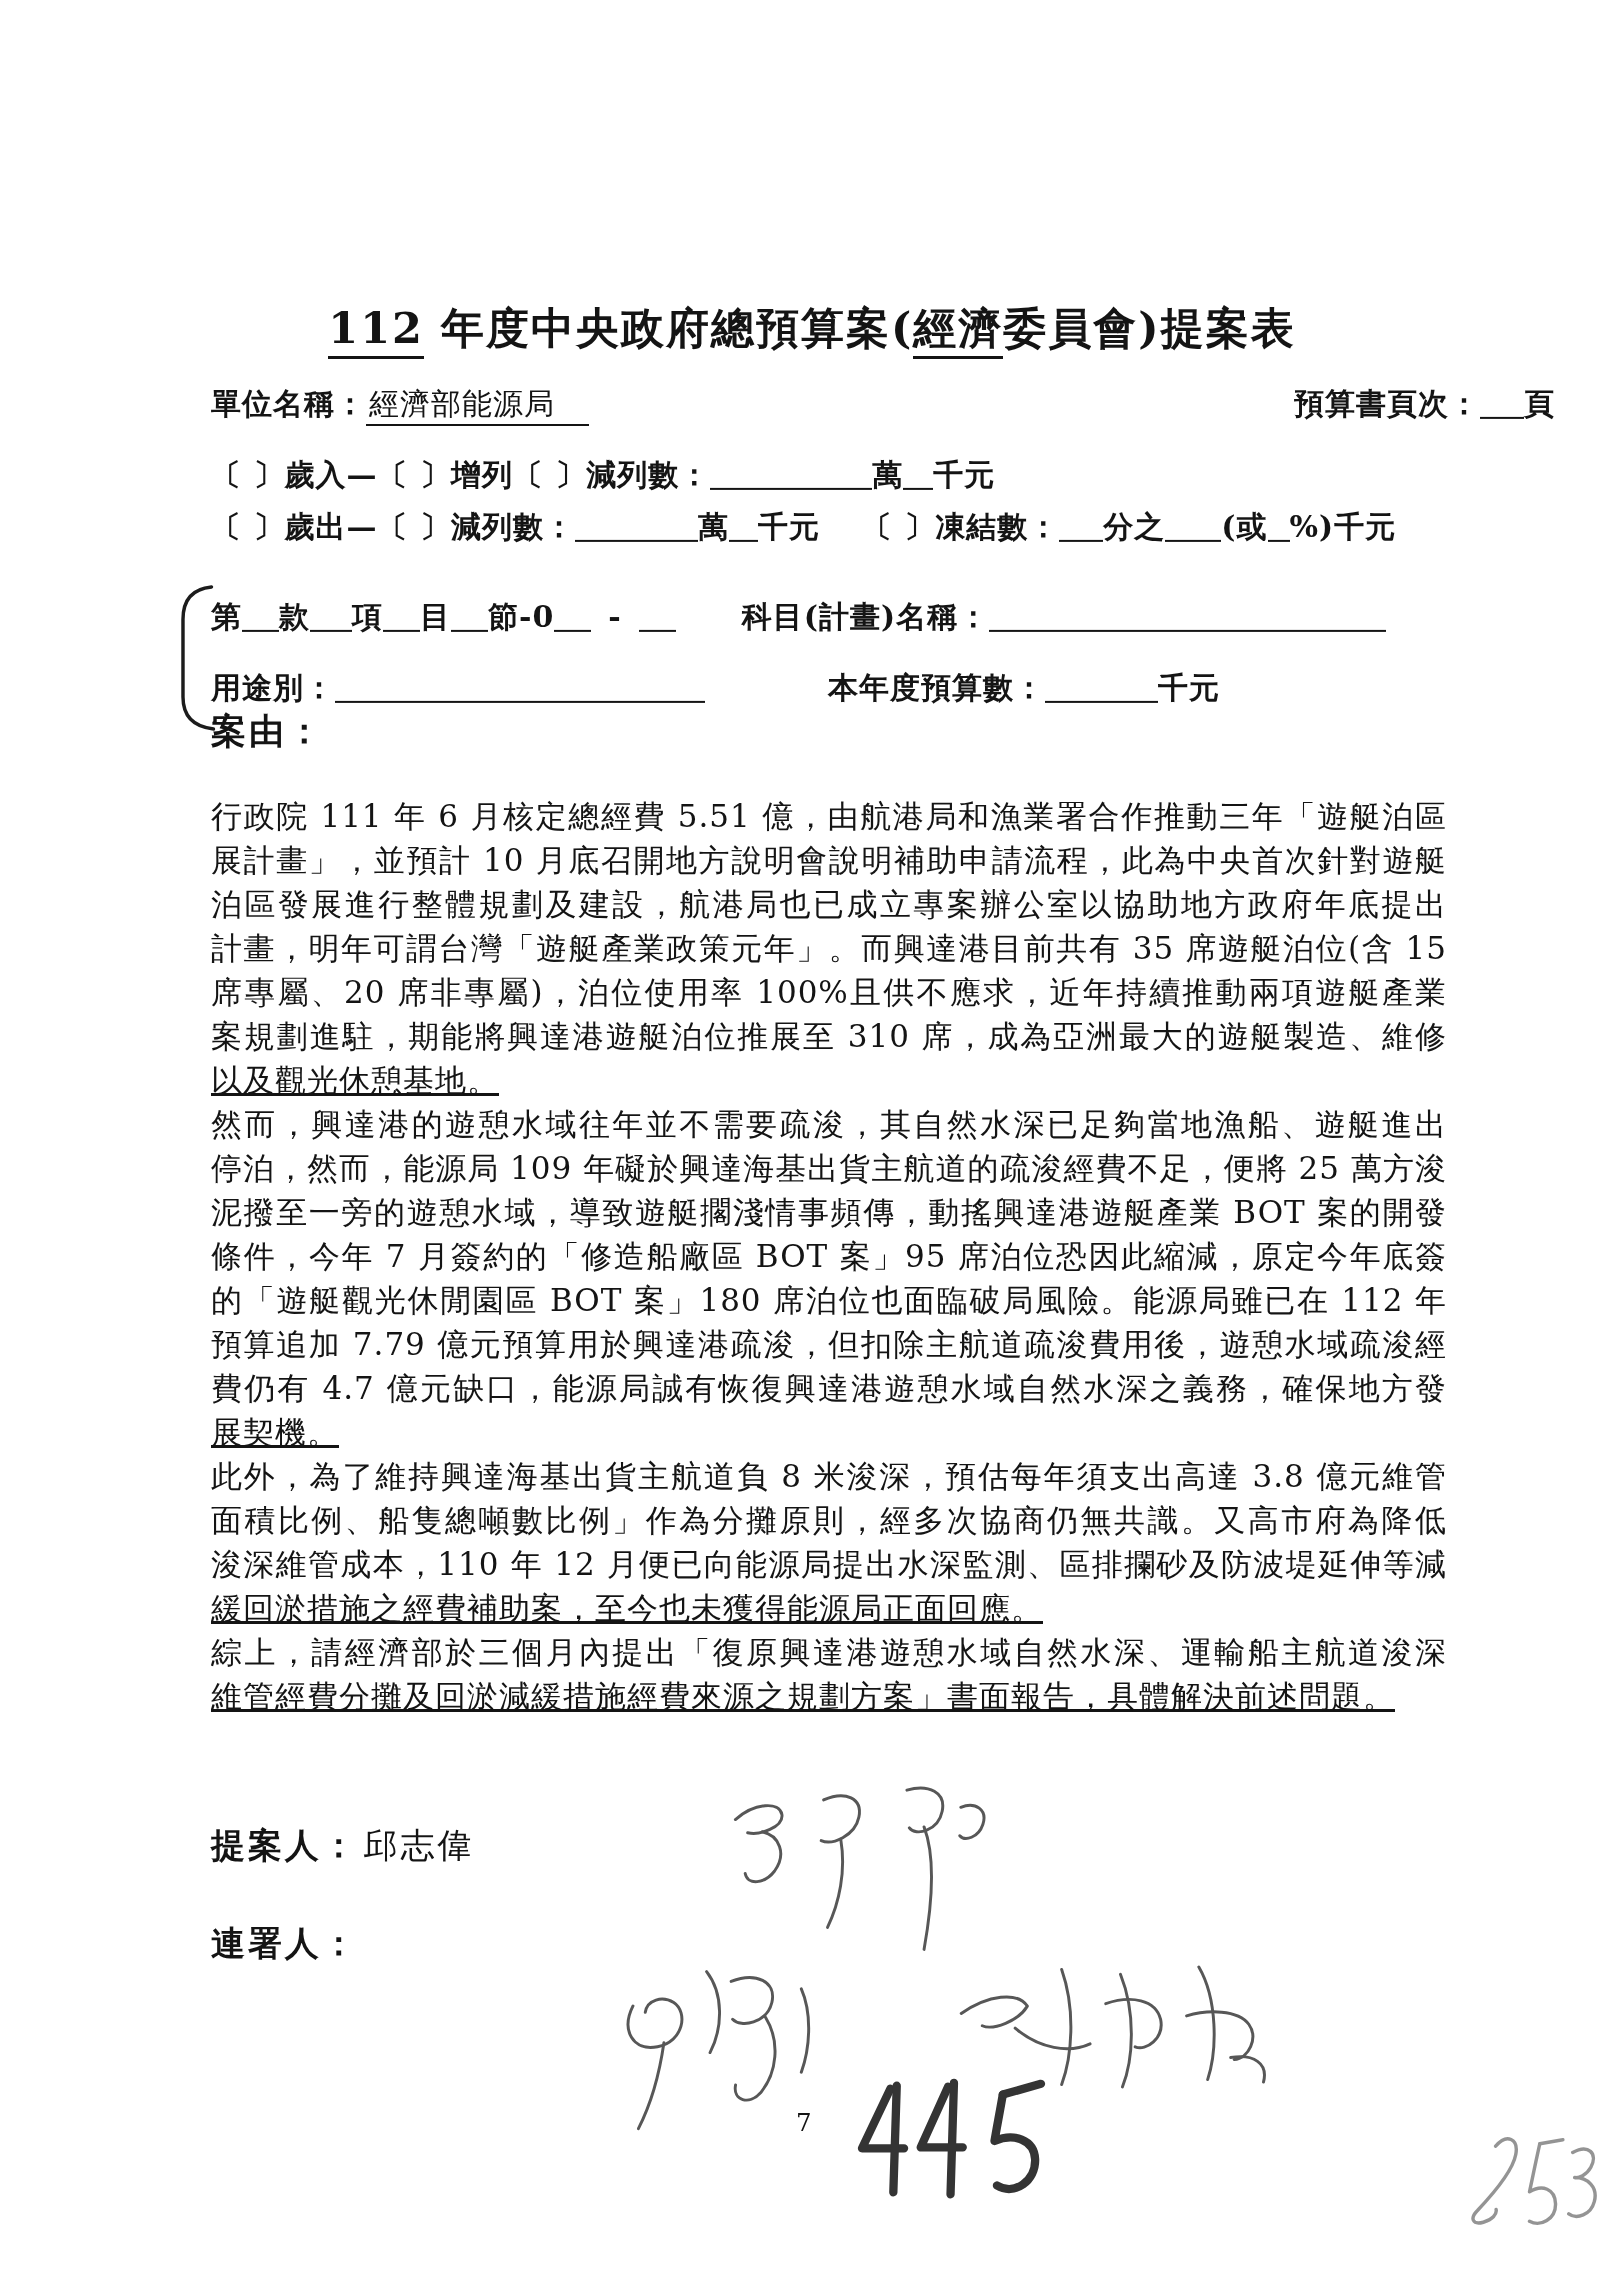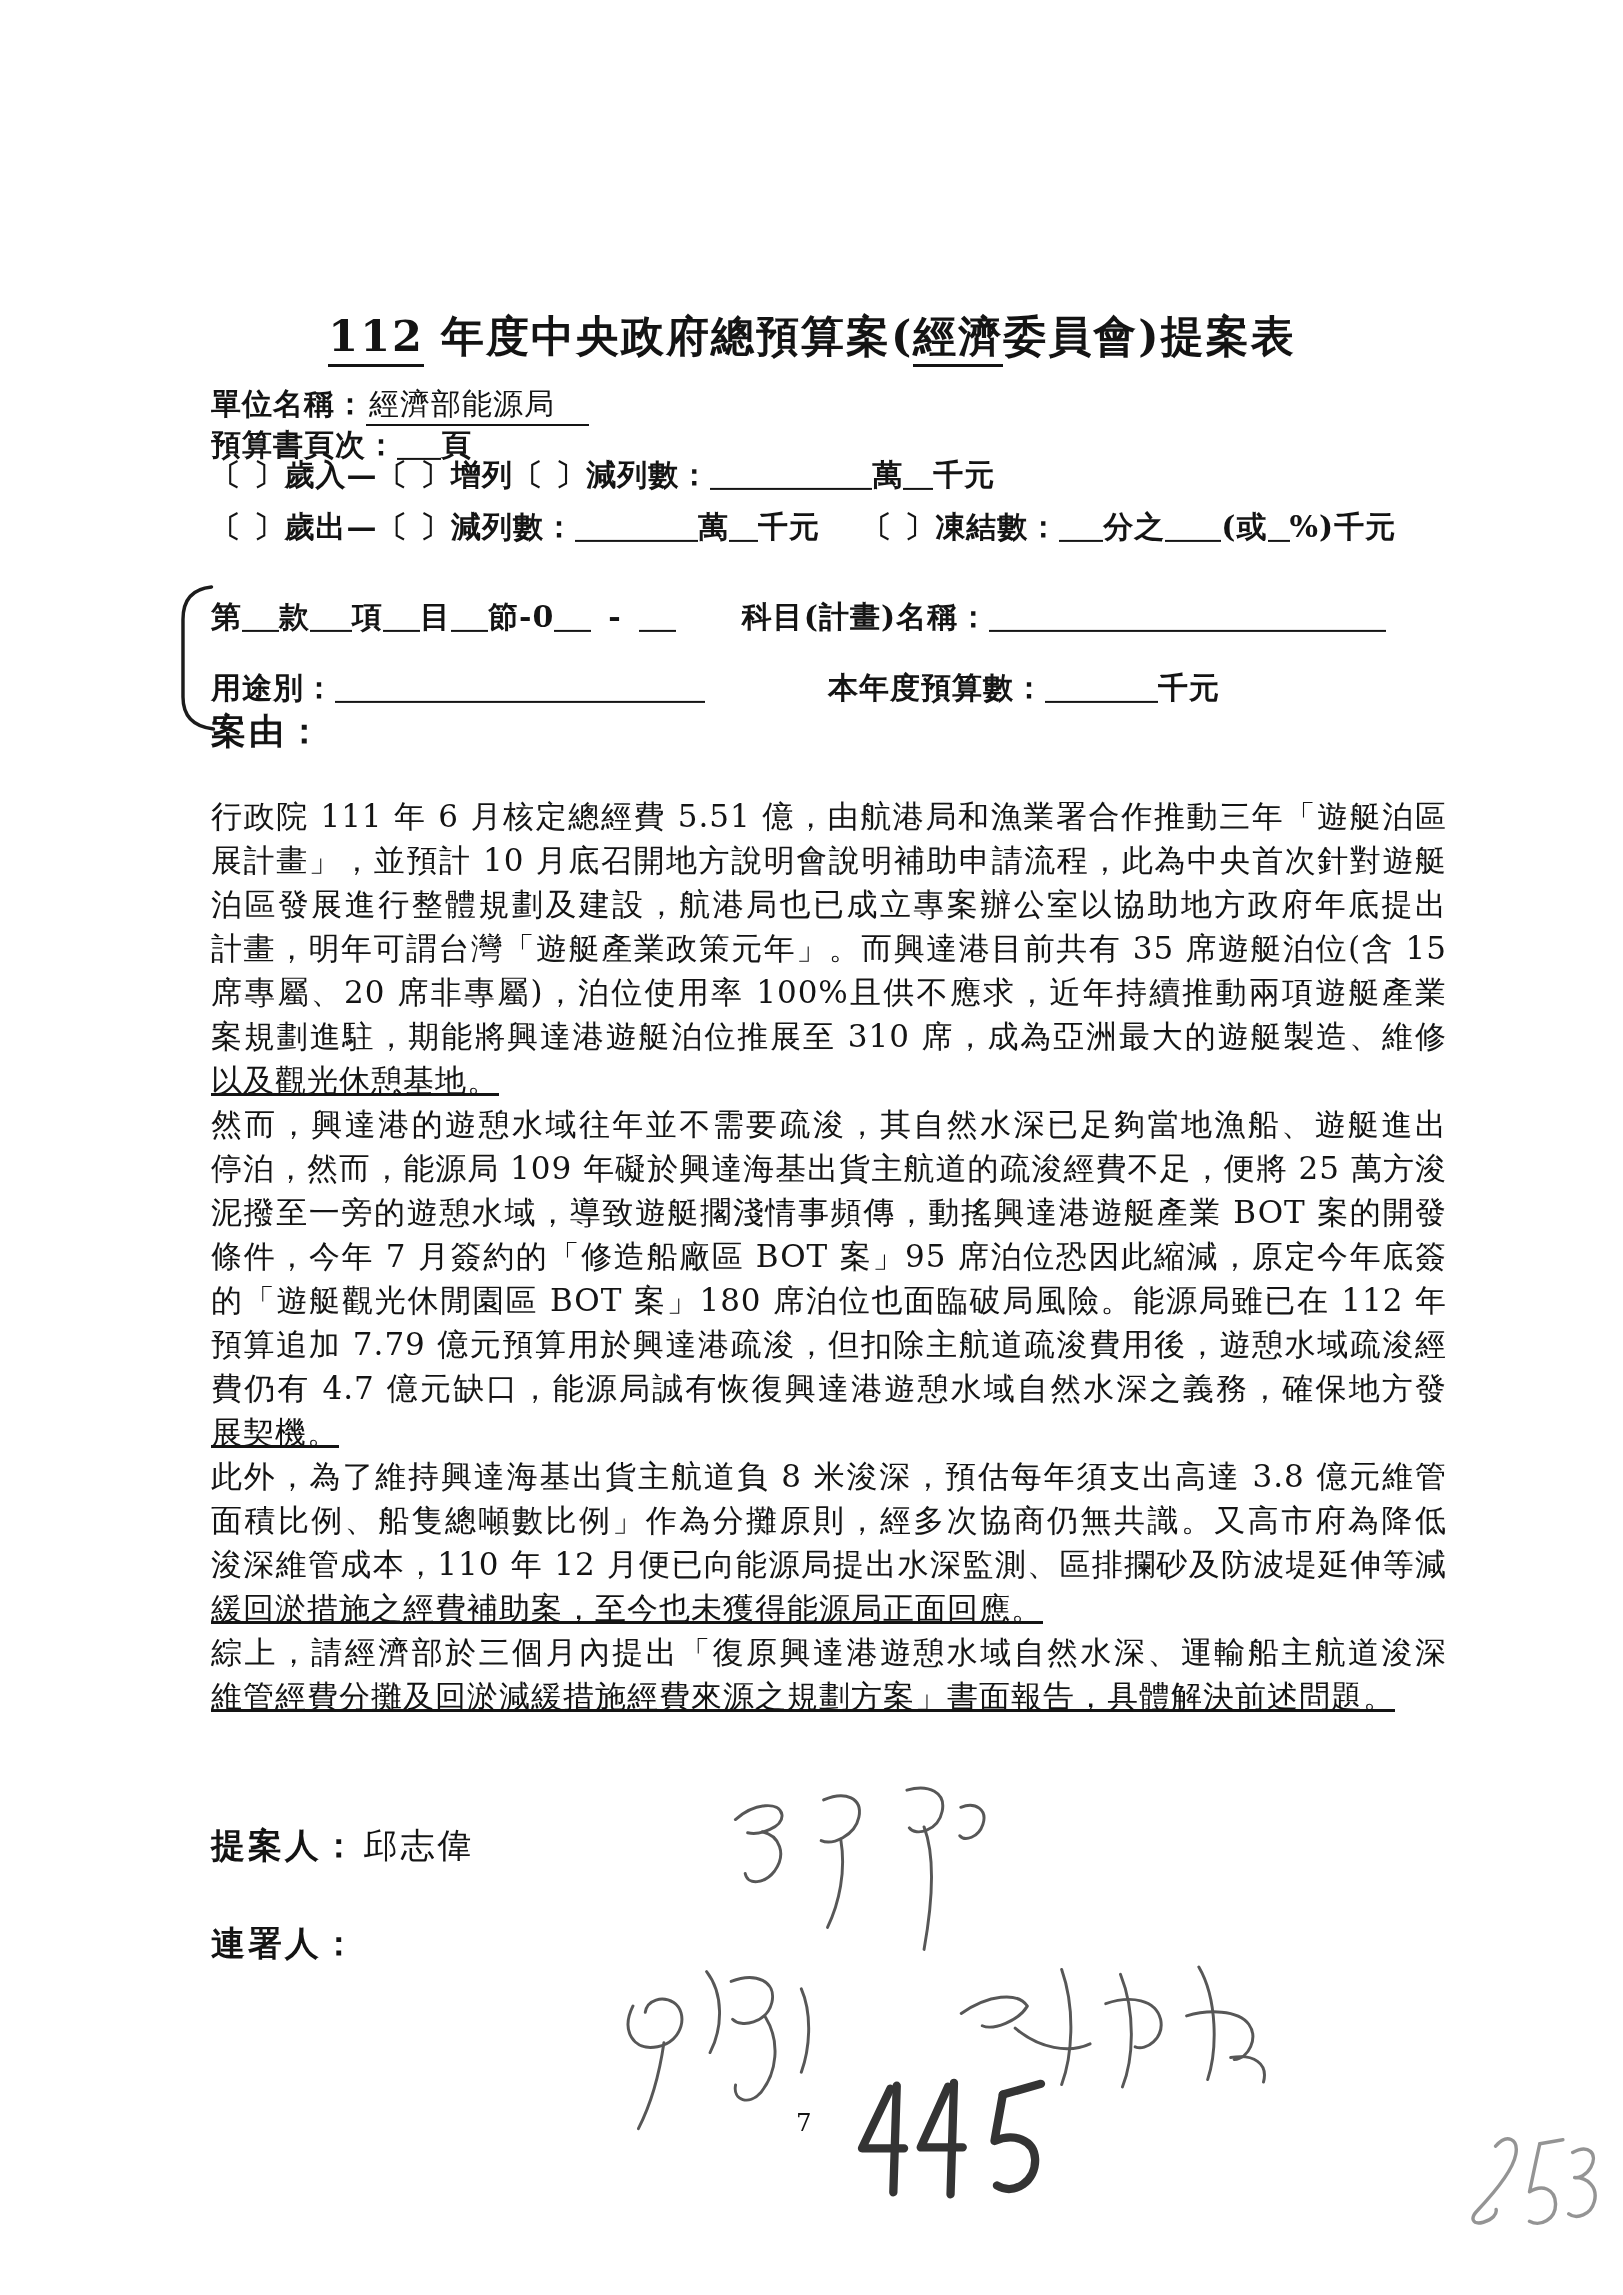--- a/index.html
+++ b/index.html
@@ -10,30 +10,29 @@
     color:#141414;
     font-family:"DejaVu Serif","Liberation Serif",serif;
     overflow:hidden;
   }
   
   .title{
     position:absolute;left:0;right:0;top:300px;
     text-align:center;
     font-size:43px;font-weight:700;letter-spacing:2px;
     white-space:nowrap;
-    margin-top:8px;
   }
   .u{border-bottom:3.4px solid #141414;padding-bottom:2.5px;}
   
   .hrow{
     position:absolute;left:211px;
     font-size:30px;font-weight:700;letter-spacing:1px;
     white-space:nowrap;
   }
-  .unit-row{right:69px;display:flex;justify-content:space-between;flex-direction:column;}
+  .unit-row{right:69px;display:flex;justify-content:space-between;}
   .val{font-weight:400;border-bottom:2.9px solid #141414;padding:0 34px 2.9px 2.9px;}
   .blank{
     display:inline-block;
     border-bottom:2.9px solid #141414;
     height:25.5px;
     vertical-align:baseline;
     transform:translateY(4.9px);
   }
   .gap{display:inline-block;}
   

